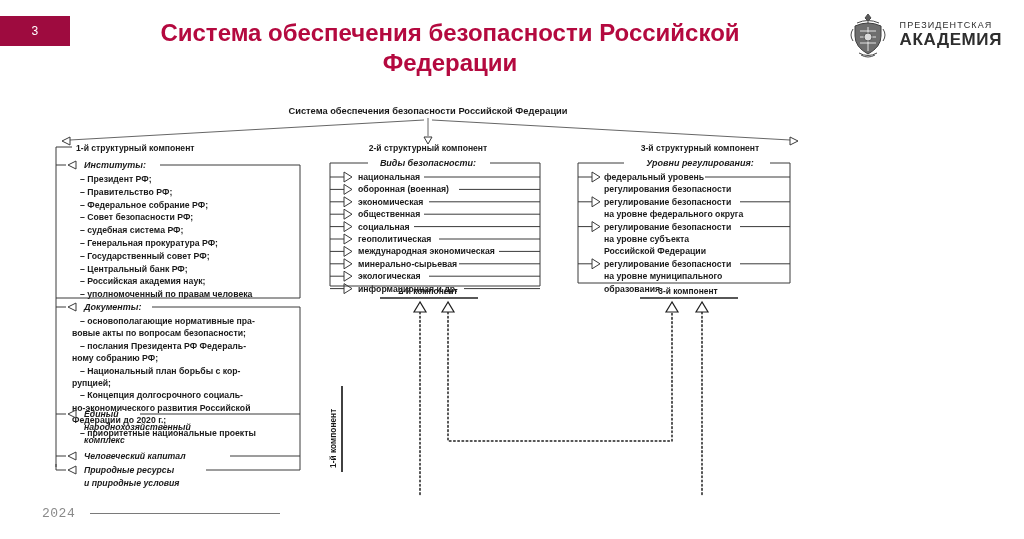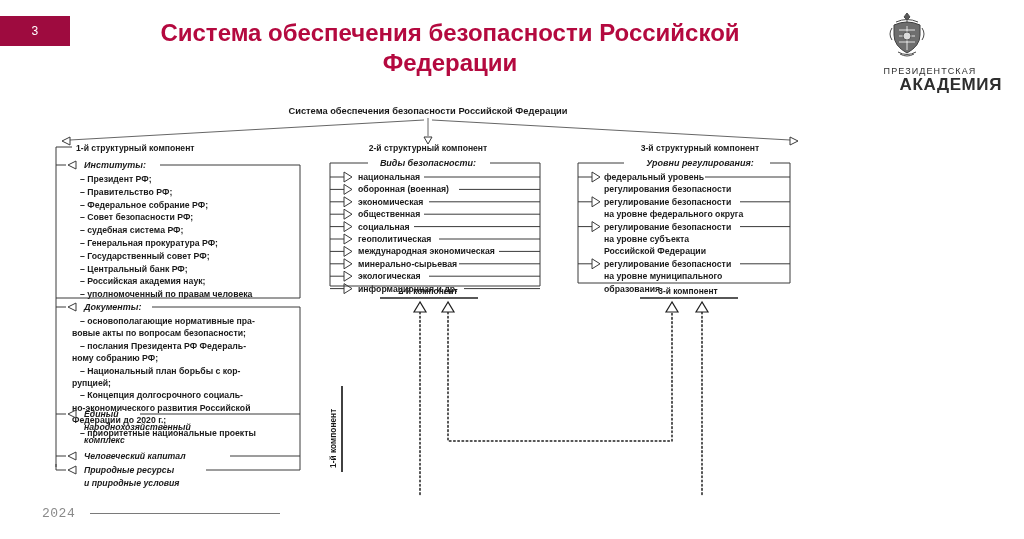--- a/index.html
+++ b/index.html
@@ -16,26 +16,26 @@
     display:flex;align-items:center;justify-content:center;
     letter-spacing:.5px;
   }
   .slide-title{
     position:absolute;left:100px;top:18px;width:700px;
     color:#b4093f;font-size:24px;font-weight:bold;line-height:1.24;
     text-align:center;
   }
   .logo{
     position:absolute;right:22px;top:10px;height:50px;
-    display:flex;align-items:flex-start;gap:9px;flex-direction:column;
+    display:flex;align-items:center;gap:9px;
   }
   .logo-emblem{width:46px;height:48px;flex:0 0 auto;}
   .logo-text{line-height:1.05;color:#2e2e2e;}
   .logo-text .l1{font-size:9px;letter-spacing:1.1px;}
-  .logo-text .l2{font-size:17px;font-weight:bold;letter-spacing:.6px;margin-left:16px;}
+  .logo-text .l2{font-size:17px;font-weight:bold;letter-spacing:.6px;}
 
   
   .footer-year{
     position:absolute;left:42px;bottom:18px;
     font-size:13px;color:#8a8a8a;letter-spacing:.5px;font-family:Liberation Mono, monospace;
   }
   .footer-rule{
     position:absolute;left:90px;bottom:25px;width:190px;height:1px;
     background:#7a7a7a;
   }

